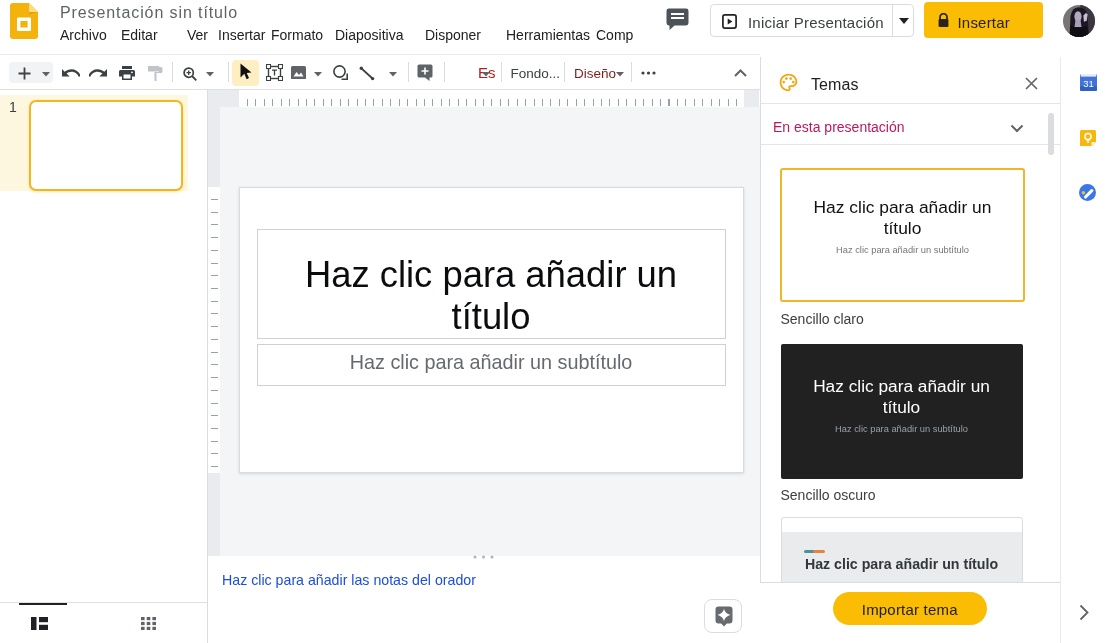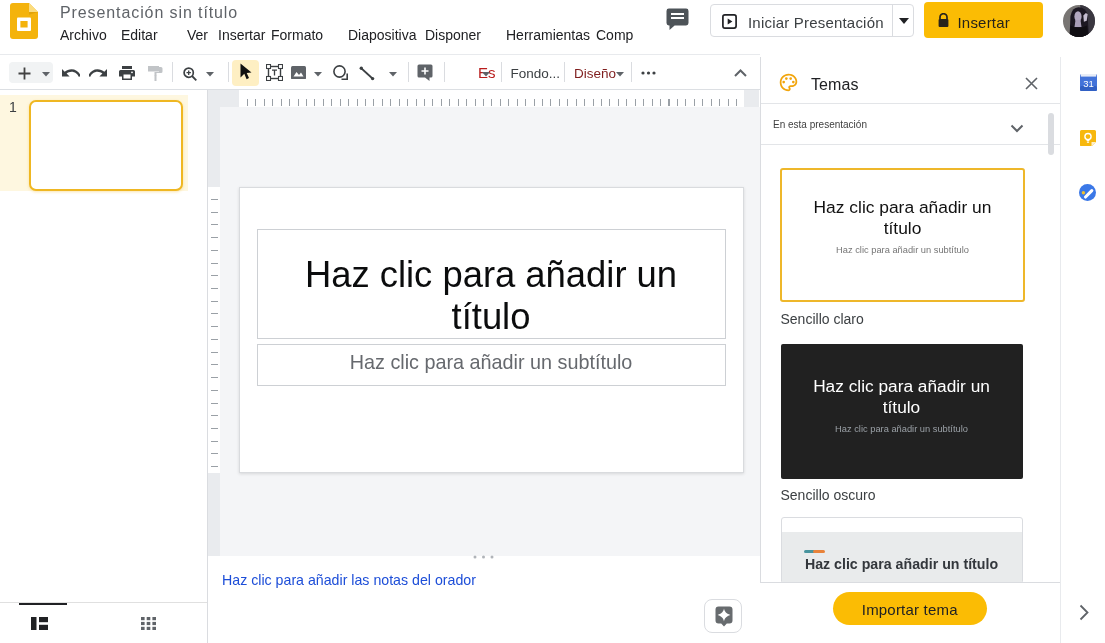--- a/index.html
+++ b/index.html
@@ -21,21 +21,21 @@
 </svg>
 
 <div class="abs" style="left:60px;top:4px;font-size:16px;color:#5f6368;letter-spacing:0.9px;">Presentación sin título</div>
 
 <div class="abs" style="top:26.5px;left:0;height:20px;font-size:14px;color:#202124;">
   <span class="abs" style="left:60px;">Archivo</span>
   <span class="abs" style="left:121px;text-align:center;">Editar</span>
   <span class="abs" style="left:187px;">Ver</span>
   <span class="abs" style="left:218px;">Insertar</span>
   <span class="abs" style="left:271px;">Formato</span>
-  <span class="abs" style="left:348px;text-align:right;">Diapositiva</span>
+  <span class="abs" style="left:335px;text-align:right;">Diapositiva</span>
   <span class="abs" style="left:425px;">Disponer</span>
   <span class="abs" style="left:496px;margin-left:10px;">Herramientas</span>
   <span class="abs" style="left:596px;">Complementos</span>
 </div>
 
 <div class="abs" style="left:634px;top:0;width:471px;height:57px;background:#fff;"></div>
 
 <svg class="abs" style="left:666px;top:8px;" width="23" height="23" viewBox="0 0 23 23">
   <path d="M2.9 0.5 h17.2 a2.4 2.4 0 0 1 2.4 2.4 v12.2 a2.4 2.4 0 0 1 -2.4 2.4 H8.6 L3.5 22 v-4.5 h-0.6 a2.4 2.4 0 0 1 -2.4 -2.4 V2.9 A2.4 2.4 0 0 1 2.9 0.5 z" fill="#4d5358"></path>
   <rect x="5" y="5" width="13" height="2" fill="#fff"></rect>
@@ -252,21 +252,21 @@
   <circle cx="6.5" cy="11.5" r="1.5" fill="#f2a50c"></circle>
   <circle cx="9.5" cy="7.5" r="1.5" fill="#f2a50c"></circle>
   <circle cx="14.5" cy="7.5" r="1.5" fill="#f2a50c"></circle>
   <circle cx="17.5" cy="11.5" r="1.5" fill="#f2a50c"></circle>
 </svg>
 <div class="abs" style="left:811px;top:75.5px;font-size:16px;font-weight:500;color:#202124;letter-spacing:0.1px;">Temas</div>
 <svg class="abs" style="left:1025px;top:77px;" width="13" height="13" viewBox="0 0 13 13">
     <path d="M1 1 L12 12 M12 1 L1 12" stroke="#5f6368" stroke-width="1.6"></path>
   </svg>
 <div class="abs" style="left:760.5px;top:102.5px;width:299.5px;height:1px;background:#e3e5e8;"></div>
-<div class="abs" style="left:773px;top:118.5px;font-size:10px;color:#404040;">En esta presentación</div>
+<div class="abs" style="left:773px;top:118.5px;font-size:14px;color:#be185d;">En esta presentación</div>
 <svg class="abs" style="left:1010px;top:124px;" width="14" height="9" viewBox="0 0 14 9">
     <path d="M1.5 1.5 L7 7 L12.5 1.5" fill="none" stroke="#5f6368" stroke-width="2"></path>
   </svg>
 <div class="abs" style="left:760.5px;top:144px;width:299.5px;height:1px;background:#e3e5e8;"></div>
 <div class="abs" style="left:1048px;top:112.5px;width:5.5px;height:42px;background:#dadce0;border-radius:3px;"></div>
 
 <div class="abs" style="left:780px;top:167.5px;width:244.5px;height:134px;background:#fff;border:2px solid #eeb72a;border-radius:3px;"></div>
 <div class="abs" style="left:782px;top:197px;width:241px;text-align:center;font-size:17.4px;line-height:20.5px;color:#111;">Haz clic para añadir un<br>título</div>
 <div class="abs" style="left:782px;top:245px;width:241px;text-align:center;font-size:9.3px;color:#757575;">Haz clic para añadir un subtítulo</div>
 <div class="abs" style="left:780.5px;top:310.5px;font-size:14px;font-weight:500;color:#3c4043;">Sencillo claro</div>

